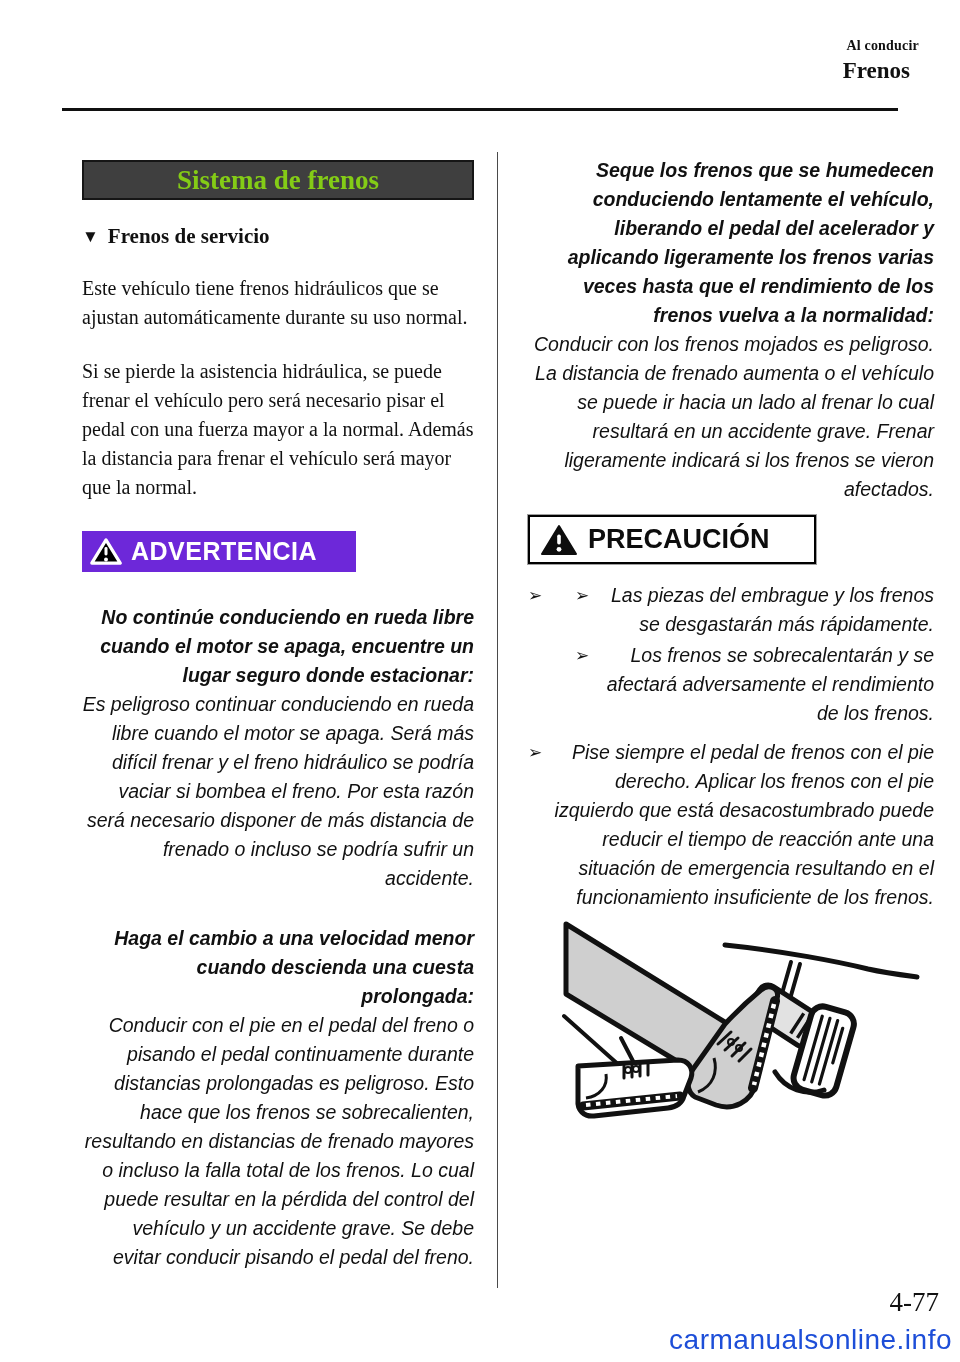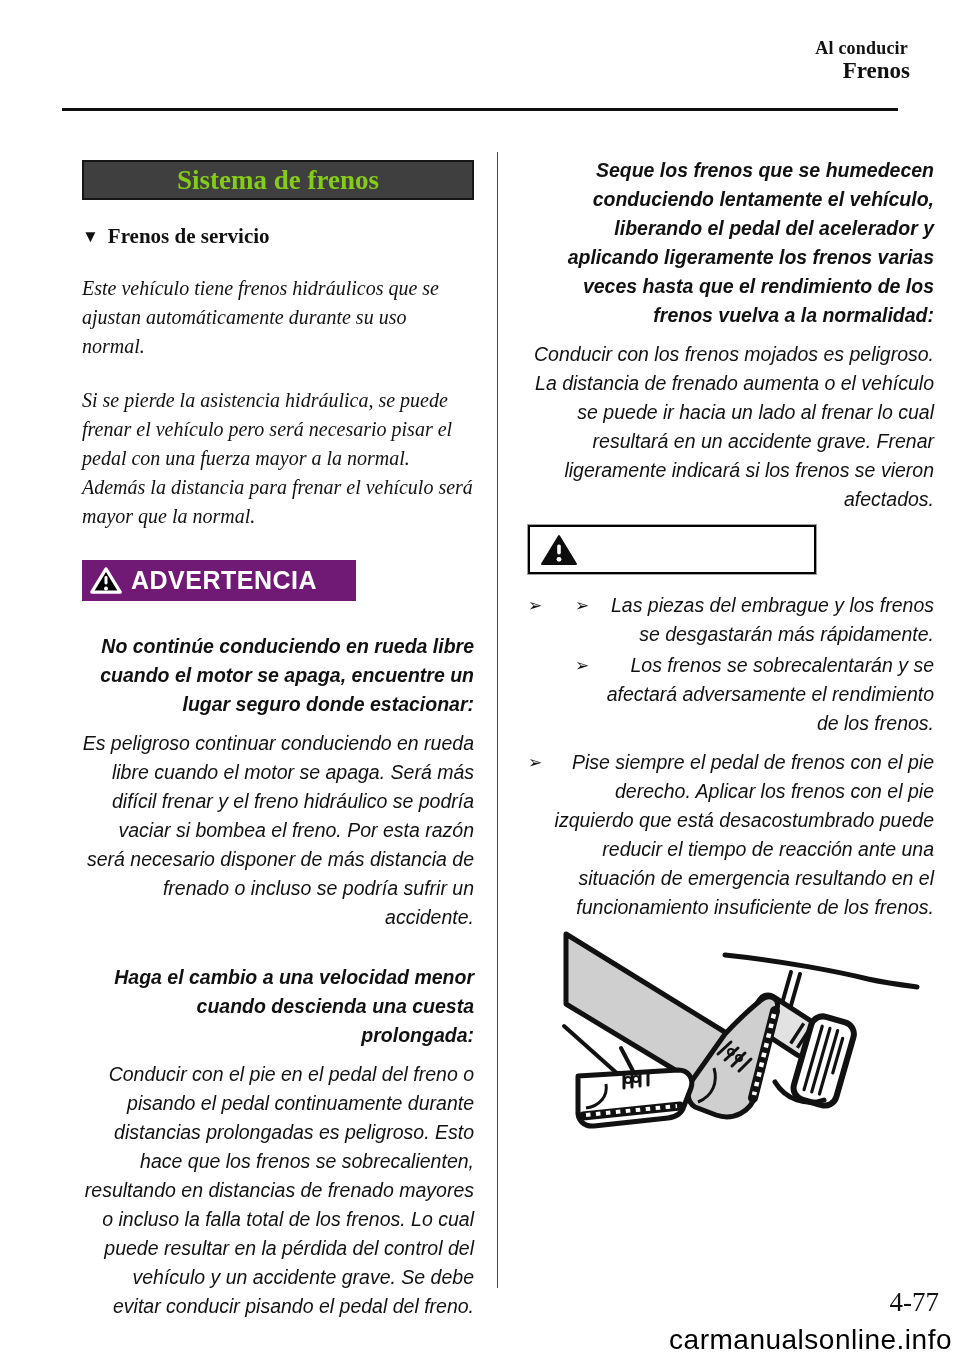--- a/index.html
+++ b/index.html
@@ -5,22 +5,22 @@
   html,body { margin:0; padding:0; }
   body {
     width:960px; height:1362px; position:relative;
     background:#ffffff; color:#111;
     font-family:"Liberation Serif", serif;
     overflow:hidden;
   }
 
   
   .hdr-section {
-    position:absolute; top:38px; right:52px;
-    font-weight:bold; font-size:18px; letter-spacing:.2px;
+    position:absolute; top:38px; right:41px;
+    font-weight:bold; font-size:14px; letter-spacing:.2px;
   }
   .hdr-title {
     position:absolute; top:58px; right:50px;
     font-weight:bold; font-size:23px;text-align:center;
   }
   .hdr-rule {
     position:absolute; top:108px; left:62px; width:836px; height:3px;
     background:#101010;
   }
 
@@ -37,34 +37,34 @@
     margin-top:8px; height:40px; box-sizing:border-box;
     background:#3f3f3f; border:2px solid #161616;
     display:flex; align-items:center; justify-content:center;
     color:#84cc16; font-weight:bold; font-size:27px;
   }
   .subsection {
     margin-top:24px; font-weight:bold; font-size:21px;
     display:flex; align-items:center; gap:9px;
   }
   .subsection .tri { font-size:17px; }
-  .serif-para { margin-top:25px; font-size:20px; line-height:29px;font-style:italic; }
+  .serif-para { margin-top:25px; font-size:20px; line-height:29px; }
 
   .warn-black-box {
     margin-top:29px; width:274px; height:41px; box-sizing:border-box;
-    background:#701a75; color:#fff;
+    background:#6d28d9; color:#fff;
     display:flex; align-items:center; gap:9px; padding-left:8px;
     font-family:"Liberation Sans", sans-serif; font-weight:bold; font-size:25px;
     letter-spacing:.5px;
   }
 
   .sans { font-family:"Liberation Sans", sans-serif; font-style:italic;
           font-size:19.5px; line-height:29px;text-align:right; }
   .warn-title { font-weight:bold; margin-top:31px; }
-  .warn-body  { margin-top:10px; }
+  .warn-body  { margin-top:0; }
 
   
   .caution-box {
     margin-top:9px; width:288px; height:49px; box-sizing:border-box;
     background:#fff; border:2px solid #000; outline:1px solid #9f9f9f;
     display:flex; align-items:center; gap:11px; padding-left:11px;
     font-family:"Liberation Sans", sans-serif; font-weight:bold;
     font-size:27px; color:#0d0d0d; font-style:normal;
   }
   .caution-list { margin-top:17px; }
@@ -76,21 +76,21 @@
   .illus-wrap { margin-top:8px; width:392px; height:234px; }
 
   
   .page-number {
     position:absolute; top:1287px; right:21px;
     font-weight:normal; font-size:27px;
   }
   .watermark {
     position:absolute; top:1324px; right:8px;
     font-family:"Liberation Sans", sans-serif; font-size:28px;
-    color:#000000; font-weight:normal; letter-spacing:.5px;
+    color:#1d4ed8; font-weight:normal; letter-spacing:.5px;
   }
 
   svg { display:block; }
 </style>
 </head>
 <body>
 
 <div class="hdr-section">Al conducir</div>
 <div class="hdr-title">Frenos</div>
 <div class="hdr-rule"></div>
@@ -135,20 +135,21 @@
   <div class="sans warn-body">Conducir con los frenos mojados es peligroso. La distancia de frenado aumenta o el vehículo se puede ir hacia un lado al frenar lo cual resultará en un accidente grave. Frenar ligeramente indicará si los frenos se vieron afectados.</div>
 
   <div class="caution-box" style="margin-top:11px">
     <span>
       <svg width="36" height="32" viewBox="0 0 36 32" aria-hidden="true">
         <path d="M18 2 L35 30 L1 30 Z" fill="#0d0d0d" stroke="#0d0d0d" stroke-width="2" stroke-linejoin="round"></path>
         <rect x="16.2" y="10.5" width="3.6" height="10" rx="1.7" fill="#fff"></rect>
         <circle cx="18" cy="25.3" r="2.4" fill="#fff"></circle>
       </svg>
     </span>
+    <span>PRECAUCIÓN</span>
   </div>
 
   <div class="caution-list sans">
 
     <div class="c-item">
       <span class="bullet">➢</span>
       <div class="c-sub">
         <div class="c-item">
           <span class="bullet">➢</span>
           <span>Las piezas del embrague y los frenos se desgastarán más rápidamente.</span>

